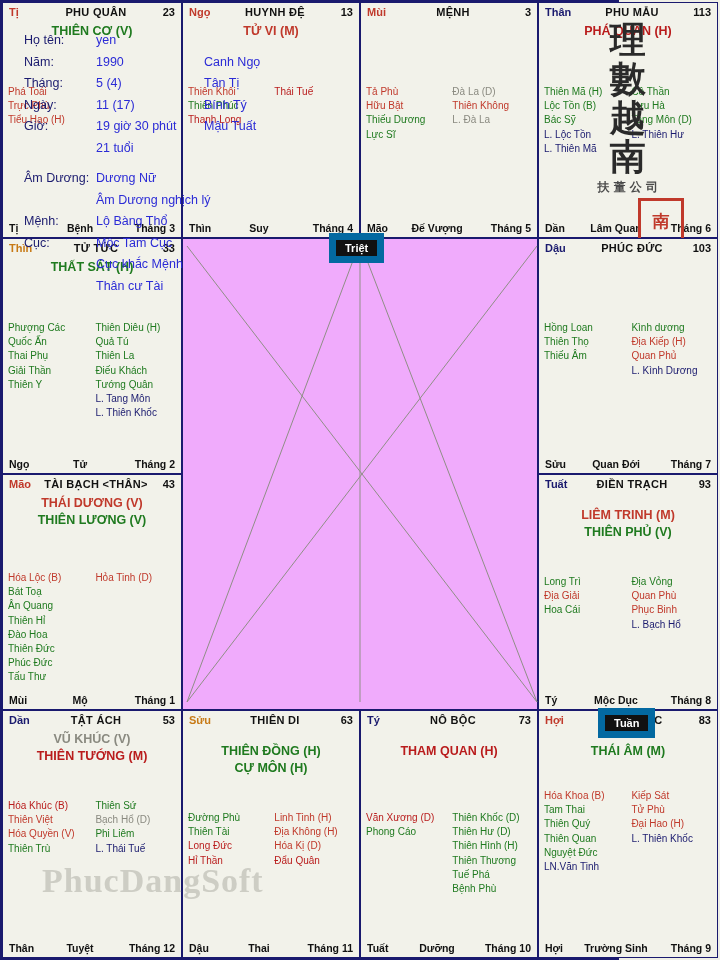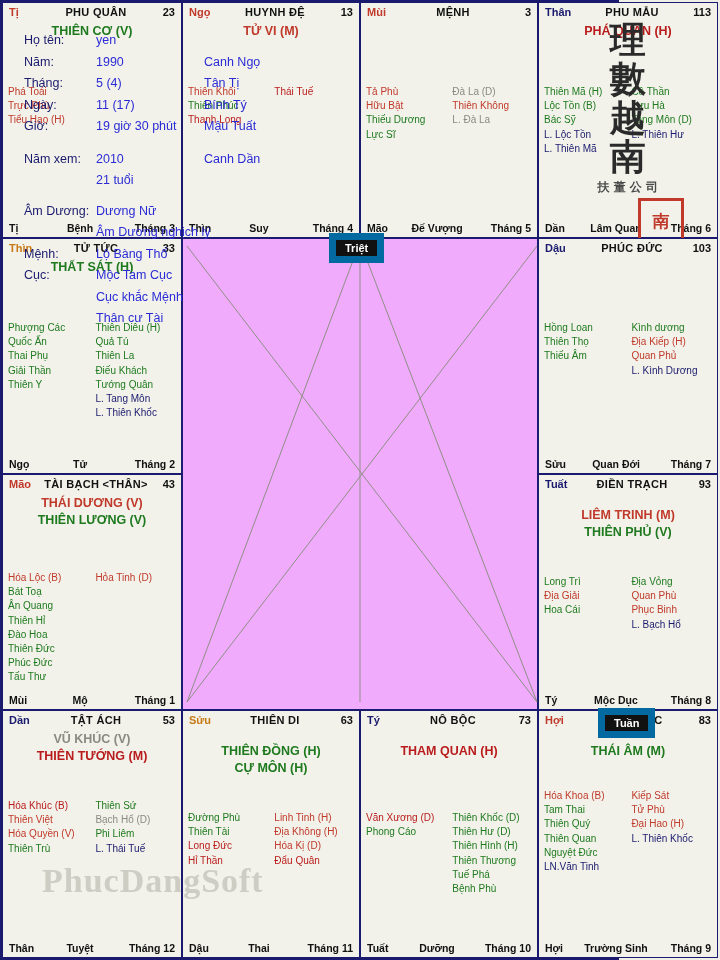--- a/index.html
+++ b/index.html
@@ -309,25 +309,20 @@
           <span class="c-label">Ngày:</span>
           <span class="c-val">11  (17)</span>
           <span class="c-val2">Bính Tý</span>
         </div>
         <div class="c-row">
           <span class="c-label">Giờ:</span>
           <span class="c-val">19 giờ 30 phút</span>
           <span class="c-val2">Mậu Tuất</span>
         </div>
 
-        <div class="c-row" style="margin-top:20px">
-          <span class="c-label">Năm xem:</span>
-          <span class="c-val">2010</span>
-          <span class="c-val2">Canh Dần</span>
-        </div>
         <div class="c-row">
           <span class="c-label"></span>
           <span class="c-val">21 tuổi</span>
         </div>
 
         <div class="c-block">
           <div class="c-line"><span class="lb">Âm Dương:</span><span>Dương Nữ</span></div>
           <div class="c-line"><span class="lb"></span><span>Âm Dương nghịch lý</span></div>
           <div class="c-line"><span class="lb">Mệnh:</span><span>Lộ Bàng Thổ</span></div>
           <div class="c-line"><span class="lb">Cục:</span><span>Mộc Tam Cục</span></div>

